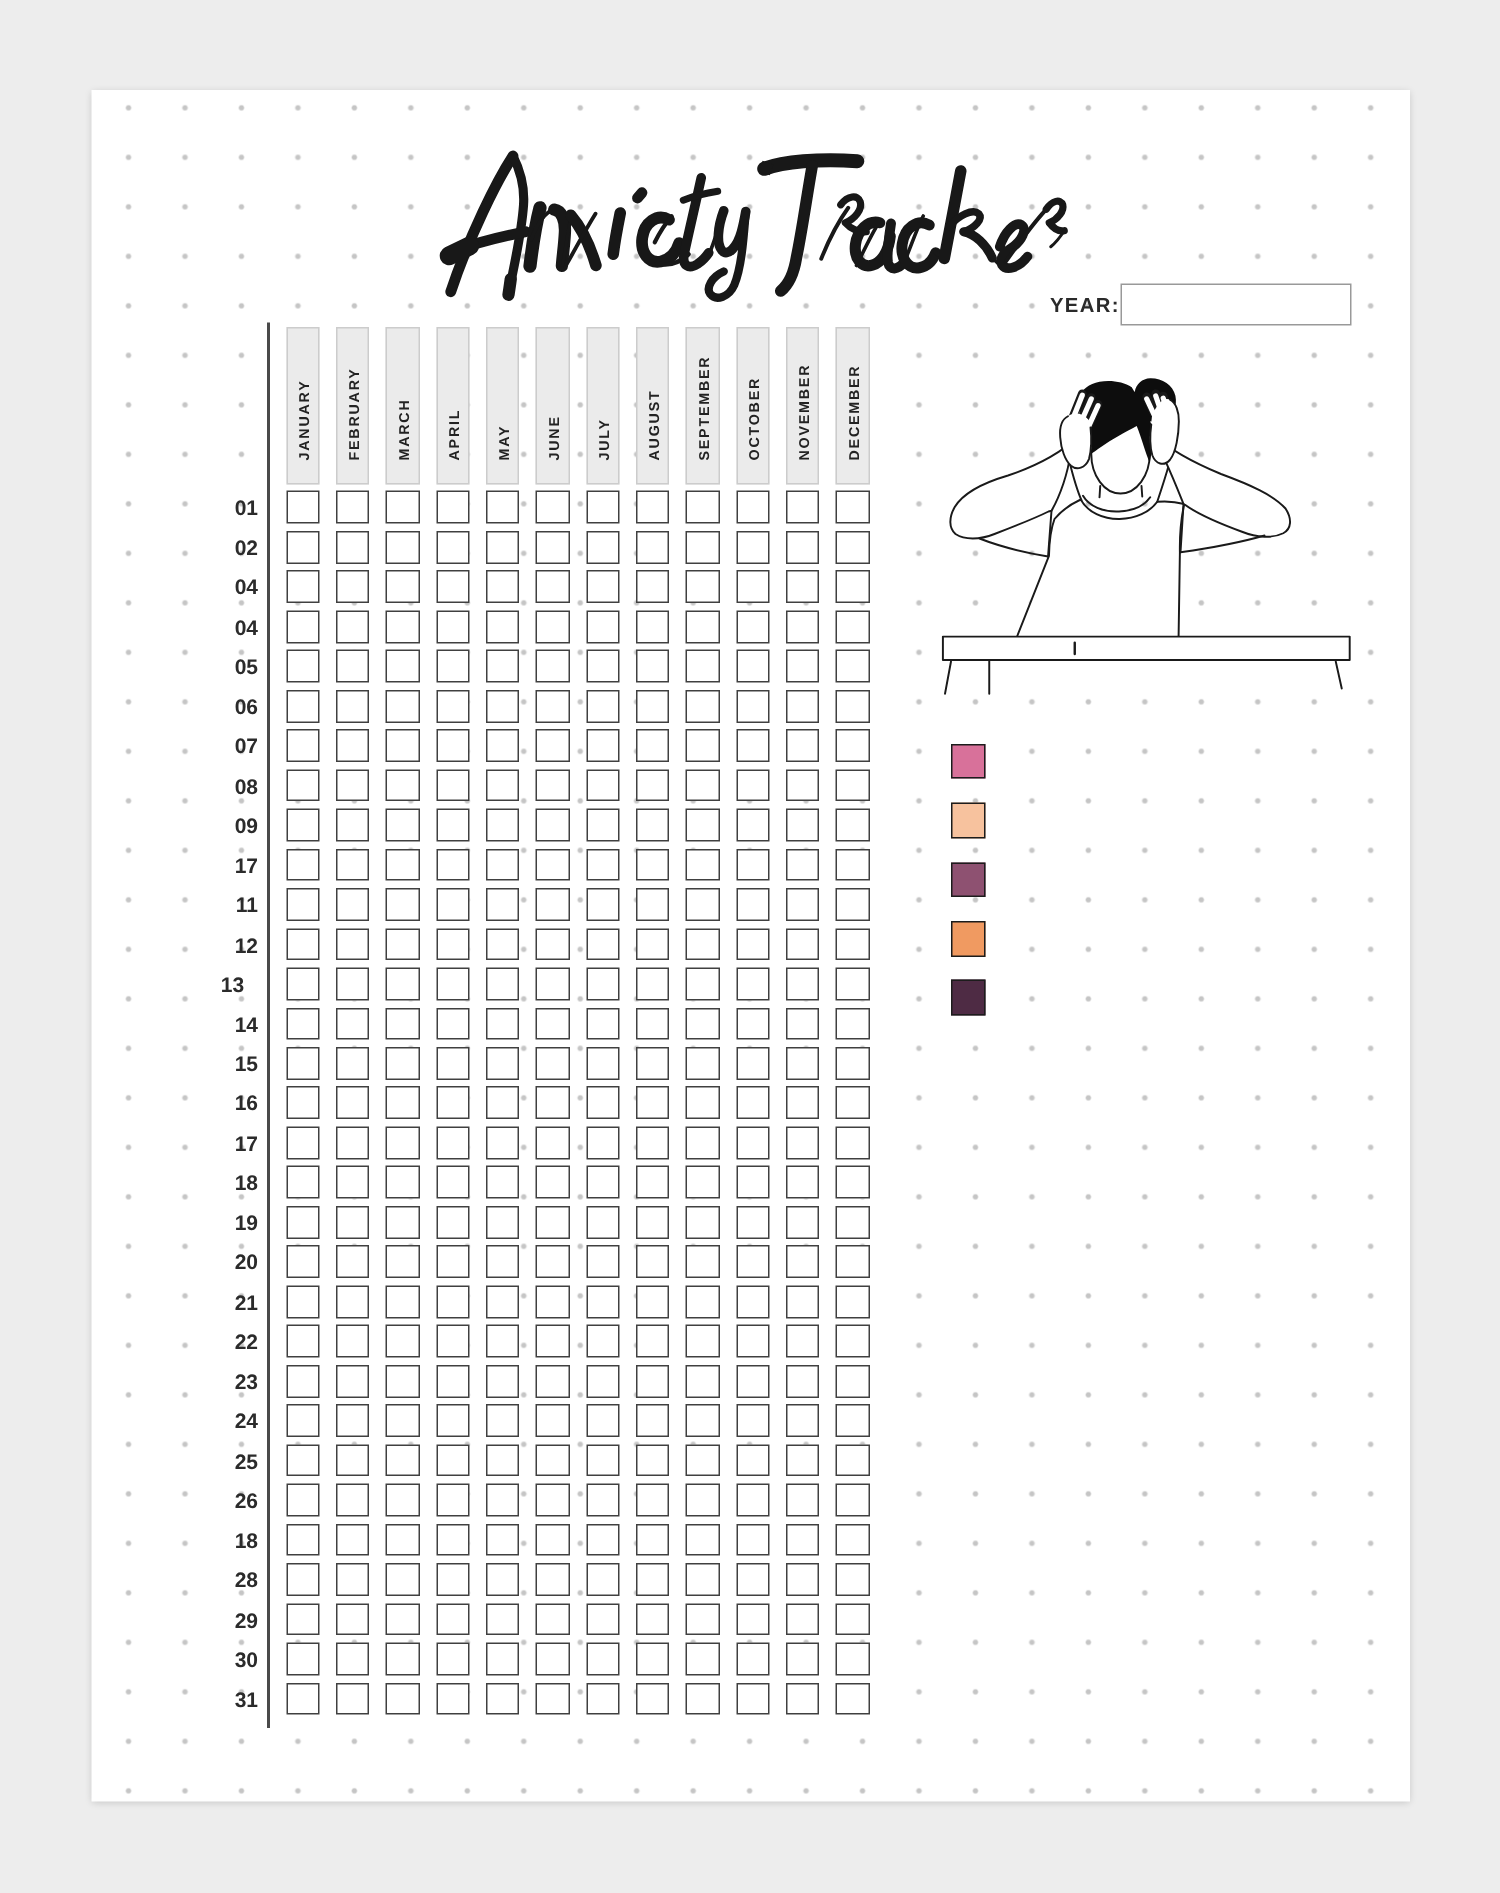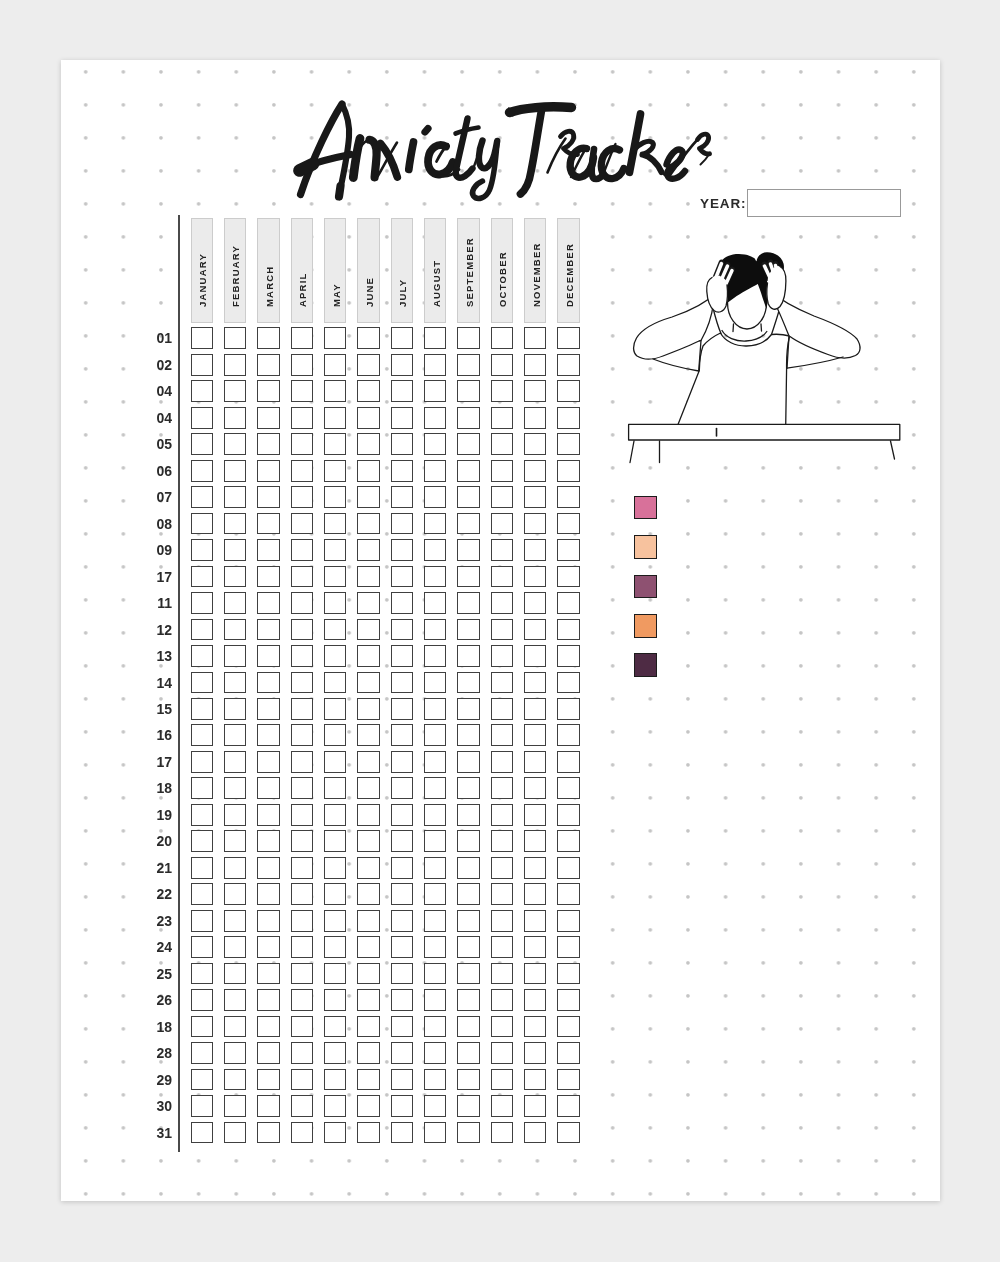--- a/index.html
+++ b/index.html
@@ -498,21 +498,21 @@
       <div class="rn" style="left:77px;top:324.34px;">04</div>
       <div class="rn" style="left:77px;top:350.80999999999995px;">04</div>
       <div class="rn" style="left:77px;top:377.28px;">05</div>
       <div class="rn" style="left:77px;top:403.75px;">06</div>
       <div class="rn" style="left:77px;top:430.21999999999997px;">07</div>
       <div class="rn" style="left:77px;top:456.68999999999994px;">08</div>
       <div class="rn" style="left:77px;top:483.15999999999997px;">09</div>
       <div class="rn" style="left:77px;top:509.63px;">17</div>
       <div class="rn" style="left:77px;top:536.0999999999999px;text-align:right;">11</div>
       <div class="rn" style="left:77px;top:562.5699999999999px;">12</div>
-      <div class="rn" style="left:77px;top:589.04px;">13</div>
+      <div class="rn" style="left:77px;top:589.04px;text-align:center;">13</div>
       <div class="rn" style="left:77px;top:615.51px;">14</div>
       <div class="rn" style="left:77px;top:641.98px;">15</div>
       <div class="rn" style="left:77px;top:668.4499999999999px;">16</div>
       <div class="rn" style="left:77px;top:694.92px;">17</div>
       <div class="rn" style="left:77px;top:721.39px;">18</div>
       <div class="rn" style="left:77px;top:747.8599999999999px;">19</div>
       <div class="rn" style="left:77px;top:774.3299999999999px;">20</div>
       <div class="rn" style="left:77px;top:800.8px;">21</div>
       <div class="rn" style="left:77px;top:827.27px;">22</div>
       <div class="rn" style="left:77px;top:853.7399999999999px;">23</div>

